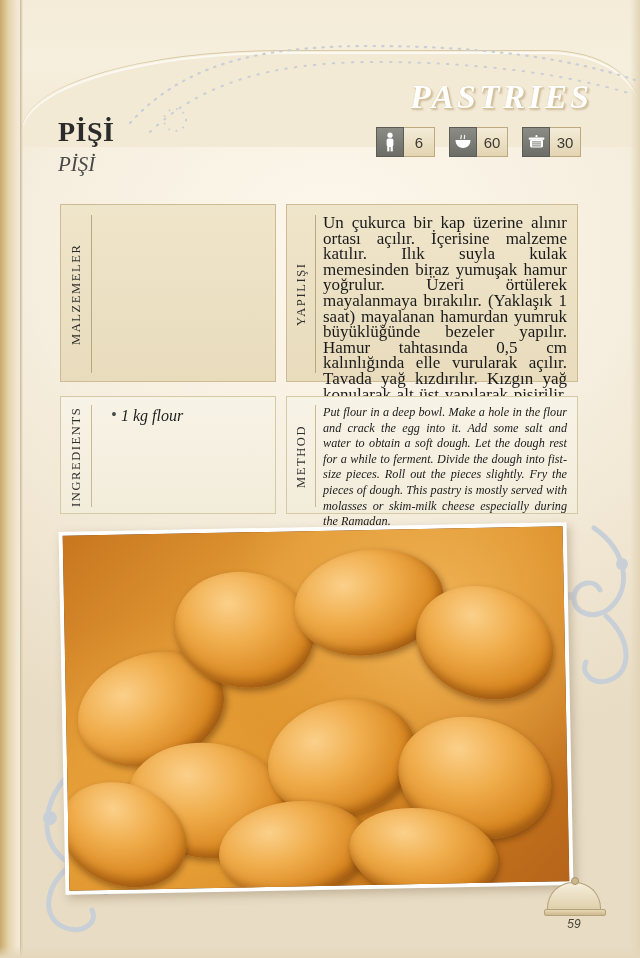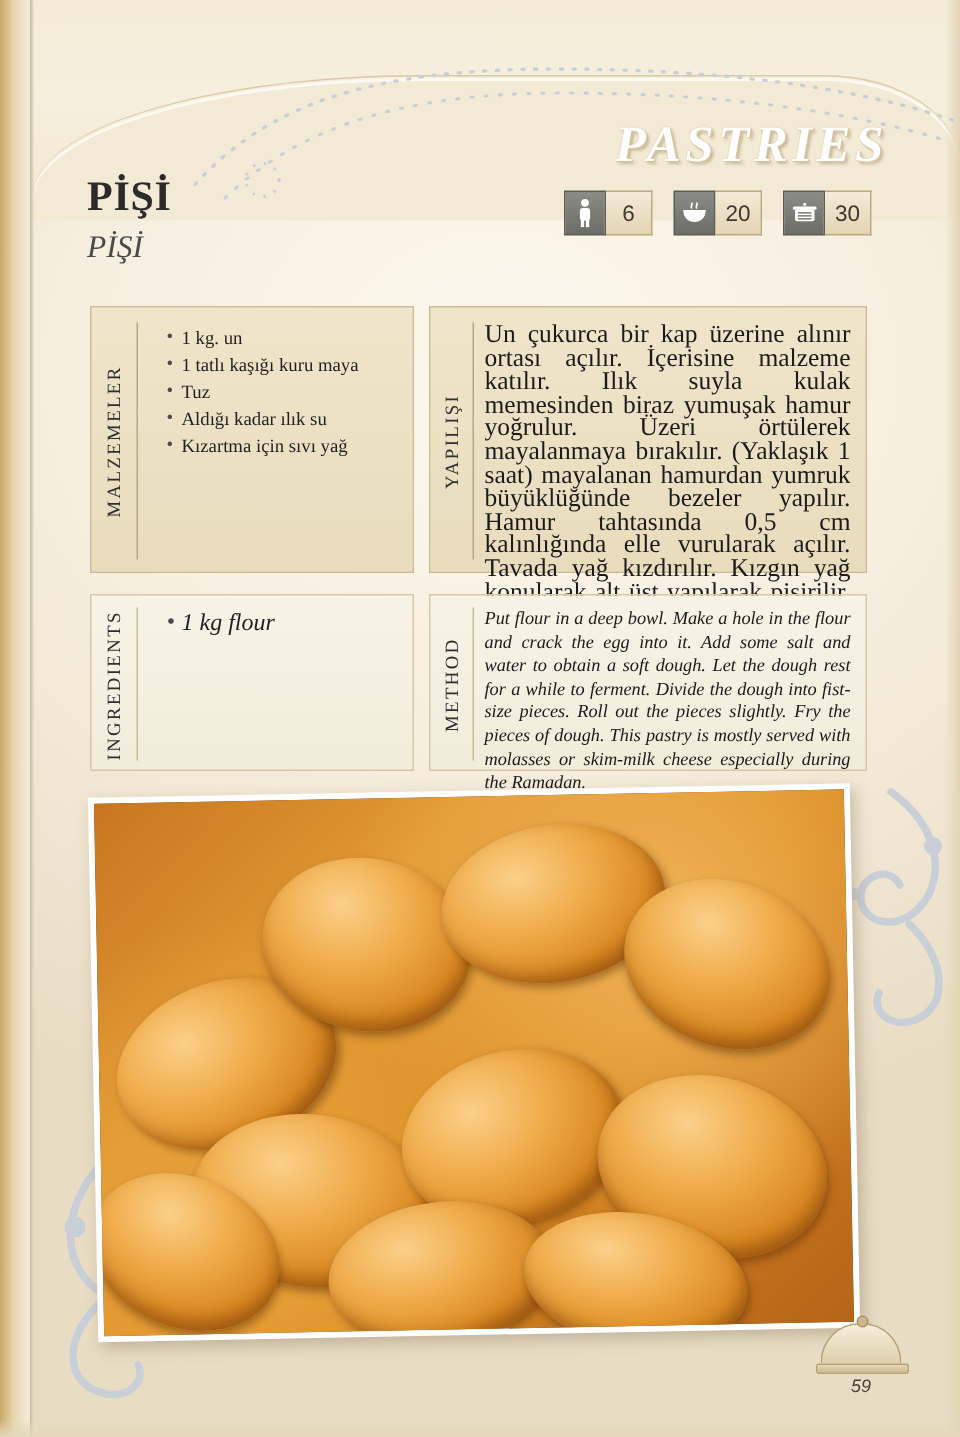--- a/index.html
+++ b/index.html
@@ -374,48 +374,41 @@
     </div>
     <div class="chip-gap"></div>
     <div class="info-chip">
       <div class="icon-box">
         <svg width="18" height="16" viewBox="0 0 18 16">
           <path d="M1.5,6 H16.5 C16.5,11.2 13,14 9,14 C5,14 1.5,11.2 1.5,6 Z" fill="#ffffff"></path>
           <path d="M7,4.6 C6,3.6 8,2.8 7.2,1.4" fill="none" stroke="#ffffff" stroke-width="1.1" stroke-linecap="round"></path>
           <path d="M10.4,4.6 C9.4,3.6 11.4,2.8 10.6,1.4" fill="none" stroke="#ffffff" stroke-width="1.1" stroke-linecap="round"></path>
         </svg>
       </div>
-      <div class="val-box">20</div>
+      <div class="val-box">60</div>
     </div>
     <div class="chip-gap"></div>
     <div class="info-chip">
       <div class="icon-box">
         <svg width="19" height="16" viewBox="0 0 19 16">
           <rect x="3" y="5.5" width="13" height="8" rx="1.4" fill="#ffffff"></rect>
           <rect x="1.6" y="3.6" width="15.8" height="2.2" rx="1" fill="#ffffff"></rect>
           <circle cx="9.5" cy="2.2" r="1.1" fill="#ffffff"></circle>
           <rect x="5" y="7.4" width="9" height="1" fill="#7a7a74"></rect>
           <rect x="5" y="9.4" width="9" height="1" fill="#7a7a74"></rect>
           <rect x="5" y="11.4" width="9" height="1" fill="#7a7a74"></rect>
         </svg>
       </div>
       <div class="val-box">30</div>
     </div>
   </div>
 
   <div class="box box-tr" style="left:60px; top:204px; width:216px; height:178px;">
     <div class="sidelabel" style="left:8px; top:0; height:178px;">MALZEMELER</div>
     <div class="vline" style="left:30px; top:10px; height:158px;"></div>
-    <ul class="ingredients" style="margin-left:36px; margin-top:12px; padding-right:8px;">
-      <li>1 kg. un</li>
-      <li>1 tatlı kaşığı kuru maya</li>
-      <li>Tuz</li>
-      <li>Aldığı kadar ılık su</li>
-      <li>Kızartma için sıvı yağ</li>
-    </ul>
   </div>
 
   <div class="box box-tr" style="left:286px; top:204px; width:292px; height:178px;">
     <div class="sidelabel" style="left:7px; top:0; height:178px;">YAPILIŞI</div>
     <div class="vline" style="left:28px; top:10px; height:158px;"></div>
     <p class="method-text" style="margin-left:36px; margin-right:10px; margin-top:10px;">Un çukurca bir kap üzerine alınır ortası açılır. İçerisine malzeme katılır. Ilık suyla kulak memesinden biraz yumuşak hamur yoğrulur. Üzeri örtülerek mayalanmaya bırakılır. (Yaklaşık 1 saat) mayalanan hamurdan yumruk büyüklüğünde bezeler yapılır. Hamur tahtasında 0,5 cm kalınlığında elle vurularak açılır. Tavada yağ kızdırılır. Kızgın yağ konularak alt üst yapılarak pişirilir. Ramazan aylarında bilhassa sahurda duru pekmezle birlikte yenir. Arzu edilirse içerisine çökelek peynir konulabilir.</p>
   </div>
 
   <div class="box box-en" style="left:60px; top:396px; width:216px; height:118px;">
     <div class="sidelabel" style="left:8px; top:8px; height:104px;">INGREDIENTS</div>

